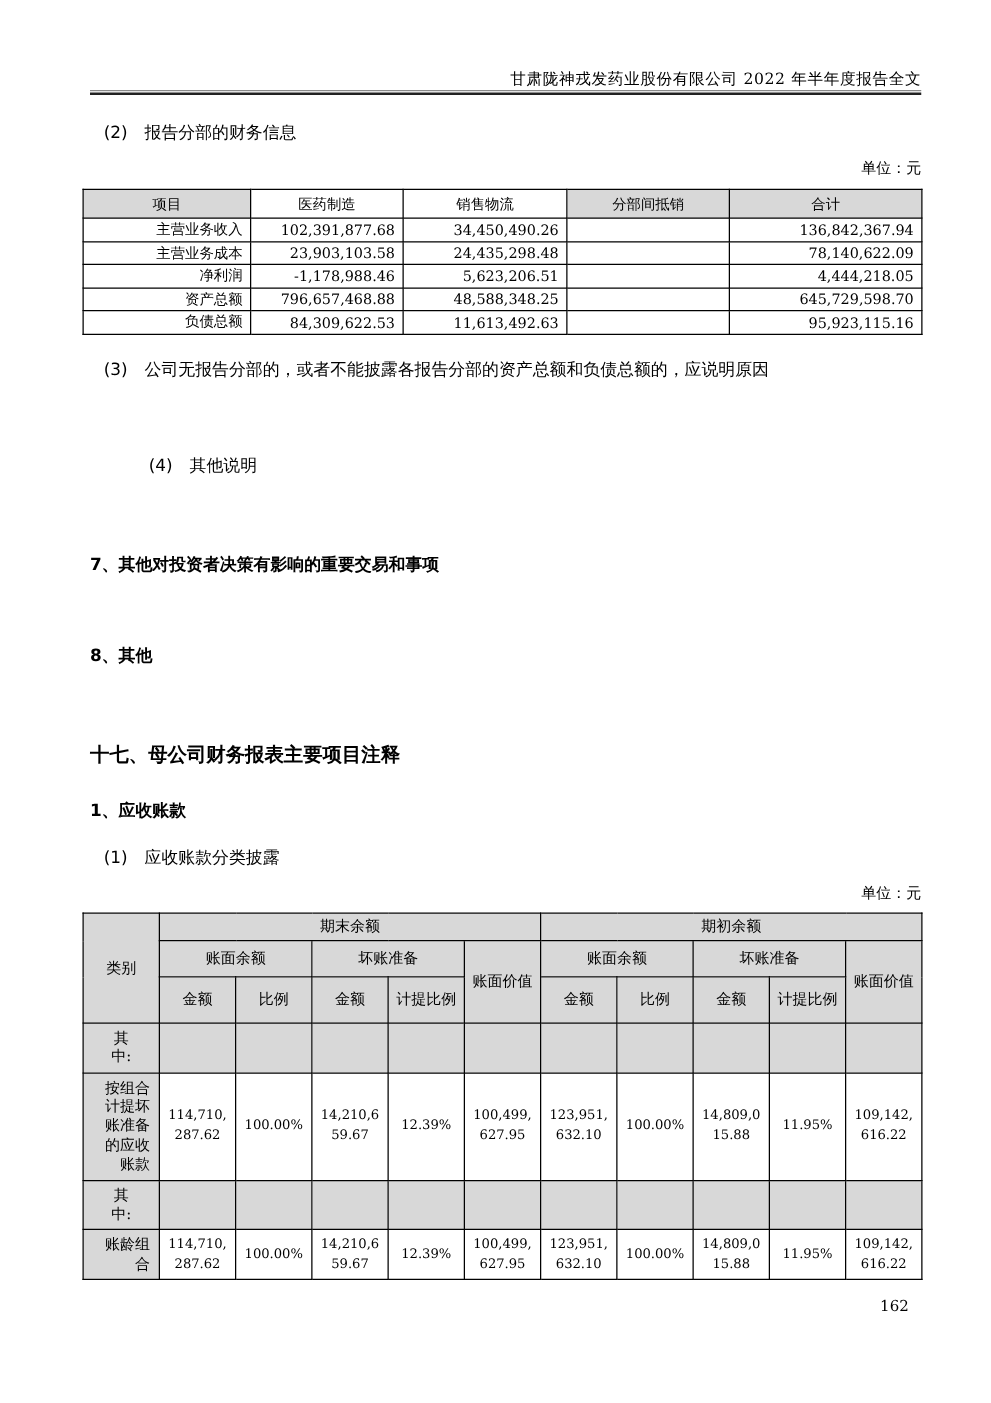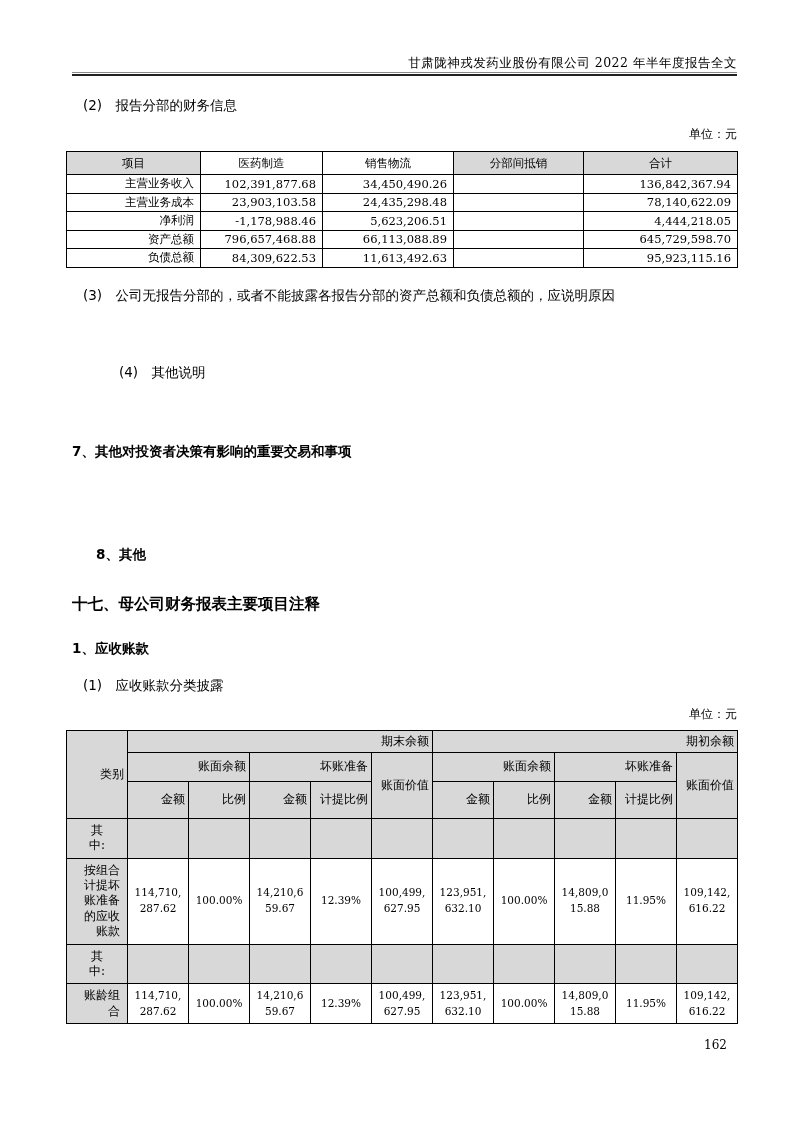--- a/index.html
+++ b/index.html
@@ -31,41 +31,41 @@
   .h-sub   { font-family:"DejaVu Sans","Liberation Sans",sans-serif; font-weight:normal; font-size:13.5px; }
   .h-num   { font-family:"DejaVu Sans","Liberation Sans",sans-serif; font-weight:bold; font-size:13.5px; }
   .h-chap  { font-family:"DejaVu Sans","Liberation Sans",sans-serif; font-weight:bold; font-size:15.5px; }
   .unit    { font-size:12px; }
 
   .pos-s2      { top: 97px;  left: 83px; }
   .pos-unit1   { top: 126px; right: 56px; }
   .pos-s3      { top: 287px; left: 83px; width: 650px; }
   .pos-s4      { top: 364px; left: 83px; margin-left: 36px; }
   .pos-s7      { top: 443px; left: 72px; }
-  .pos-s8      { top: 546px; left: 72px; margin-left: 24px; }
+  .pos-s8      { top: 516px; left: 72px; }
   .pos-s17     { top: 594px; left: 72px; }
   .pos-s17-1   { top: 640px; left: 72px; }
   .pos-s17-1-1 { top: 677px; left: 83px; }
   .pos-unit2   { top: 706px; right: 56px; }
   .pos-pagenum { top: 1038px; right: 66px; font-size:12px; }
 
   
   table { border-collapse: collapse; table-layout: fixed; }
   th, td { border: 1px solid #000; font-weight: normal; overflow: hidden; }
 
   
   .t1 { left: 66px; top: 151px; width: 671px; font-size: 11.5px; }
   .t1 thead th { text-align: center; height: 20px; padding: 1px 16px; }
   .t1 thead th.shaded { background: #d8d8d8; }
   .t1 tbody th { text-align: right;  height: 15.5px; padding: 1px 6px; }
   .t1 tbody td { text-align: right; padding: 1px 6px; }
 
   
   .t2 { left: 66px; top: 730px; width: 671px; font-size: 12px; }
-  .t2 thead th { background: #d8d8d8; text-align: right; padding: 2px 3px; line-height: 1.3; }
+  .t2 thead th { background: #d8d8d8; text-align: center; padding: 2px 3px; line-height: 1.3; }
   .t2 thead tr.hr1 th { height: 17px; }
   .t2 thead tr.hr2 th { height: 24px; }
   .t2 thead tr.hr3 th { height: 32px; }
   .t2 tbody th {
     background: #d8d8d8; text-align: right;
     padding: 4px 7px; line-height: 1.28; font-size: 12px;
   }
   .t2 tbody td {
     text-align: center; padding: 2px 4px;
     font-size: 10.5px; line-height: 1.5; word-break: break-all;
@@ -122,21 +122,21 @@
         <tr>
           <th>净利润</th>
           <td>-1,178,988.46</td>
           <td>5,623,206.51</td>
           <td></td>
           <td>4,444,218.05</td>
         </tr>
         <tr>
           <th>资产总额</th>
           <td>796,657,468.88</td>
-          <td>66,113,088.89</td>
+          <td>48,588,348.25</td>
           <td></td>
           <td>645,729,598.70</td>
         </tr>
         <tr>
           <th>负债总额</th>
           <td>84,309,622.53</td>
           <td>11,613,492.63</td>
           <td></td>
           <td>95,923,115.16</td>
         </tr>

